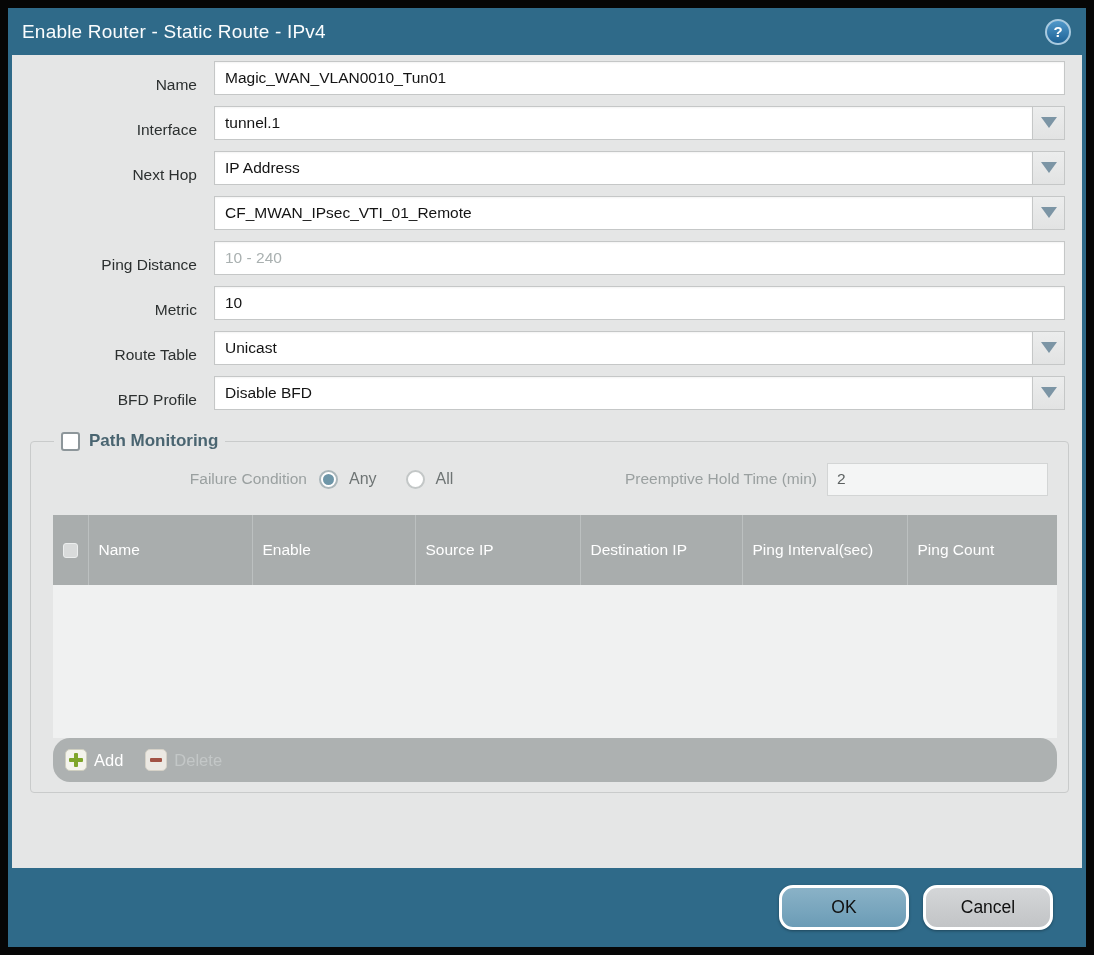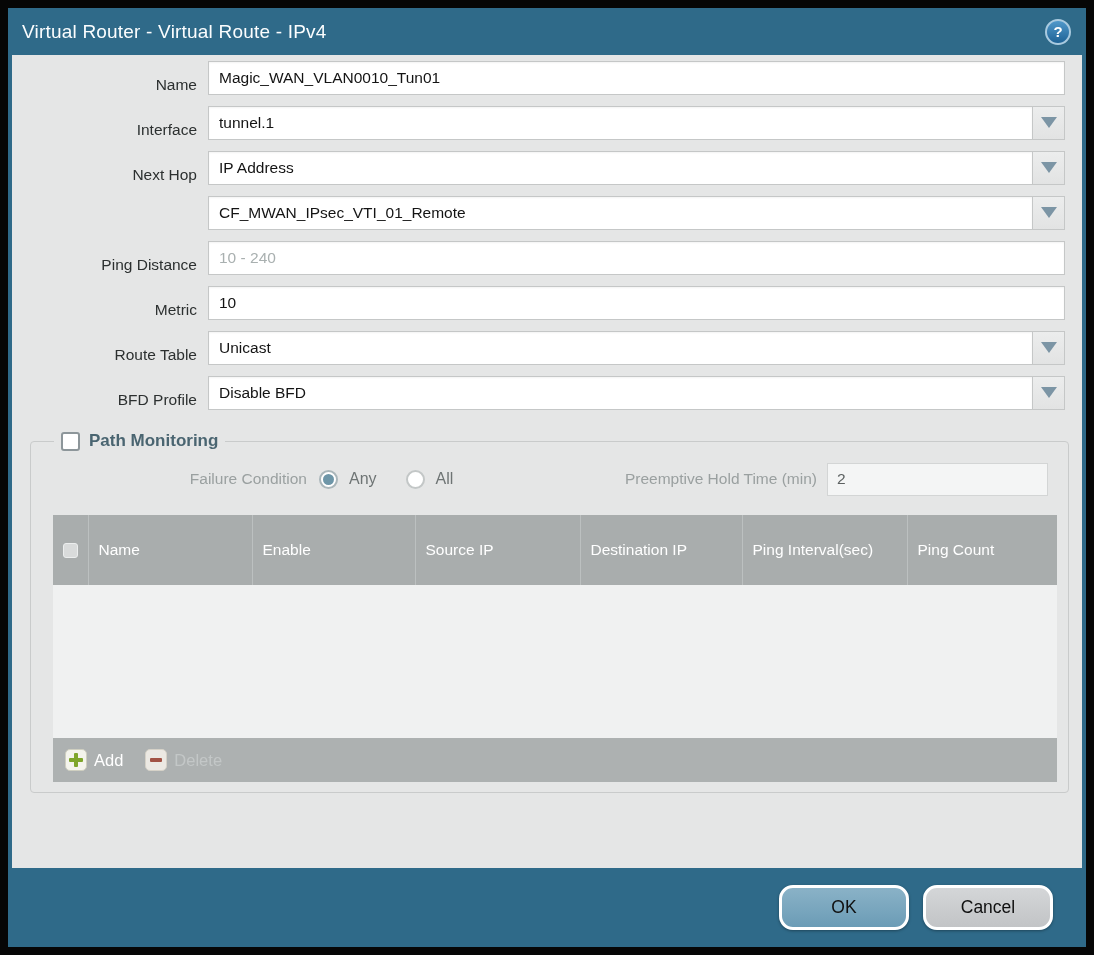--- a/index.html
+++ b/index.html
@@ -56,21 +56,21 @@
     margin: 0 17px 11px 0;
     height: 34px;
   }
   .row > label {
     width: 196px; min-width: 196px;
     text-align: right;
     padding-right: 11px;
     font-size: 15.5px;
     color: #2c3030;
   }
-  .fld { flex: 1; display: flex; height: 49px; }
+  .fld { flex: 1; display: flex; height: 49px; margin-left: 6px; }
   .txt {
     flex: 1;
     height: 34px;
     border: 1px solid #c5c7c7;
     background: #ffffff;
     font-family: "Liberation Sans", sans-serif;
     font-size: 15.5px;
     color: #141414;
     padding: 0 10px;
     box-shadow: inset 0 1px 2px rgba(0,0,0,0.05);
@@ -202,20 +202,21 @@
     background: #f0f1f1;
     border: none;
   }
   .tbl-footer {
     height: 44px;
     background: #ADB1B1;
     display: flex;
     align-items: center;
     gap: 22px;
     padding: 0 12px;
+    border-radius: 17px;
   }
   .tbl-btn {
     display: flex;
     align-items: center;
     gap: 7px;
     cursor: pointer;
     background: none; border: none;
     font-family: "Liberation Sans", sans-serif;
   }
   .icon-sq {
@@ -272,21 +273,21 @@
   }
   .btn-ok { background: linear-gradient(180deg, #8ab2c7 0%, #6b9cb6 100%); }
   .btn-cancel { background: linear-gradient(180deg, #d4d6d8 0%, #c2c4c6 100%); }
 </style>
 </head>
 <body>
 
 <div class="dialog">
 
   <div class="titlebar">
-    <span class="title">Virtual Router - Virtual Route - IPv4</span>
+    <span class="title">Enable Router - Static Route - IPv4</span>
     <div class="help">?</div>
   </div>
 
   <div class="content">
 
     <div class="row">
       <label>Name</label>
       <div class="fld">
         <input class="txt" type="text" value="Magic_WAN_VLAN0010_Tun01" style="">
       </div>

